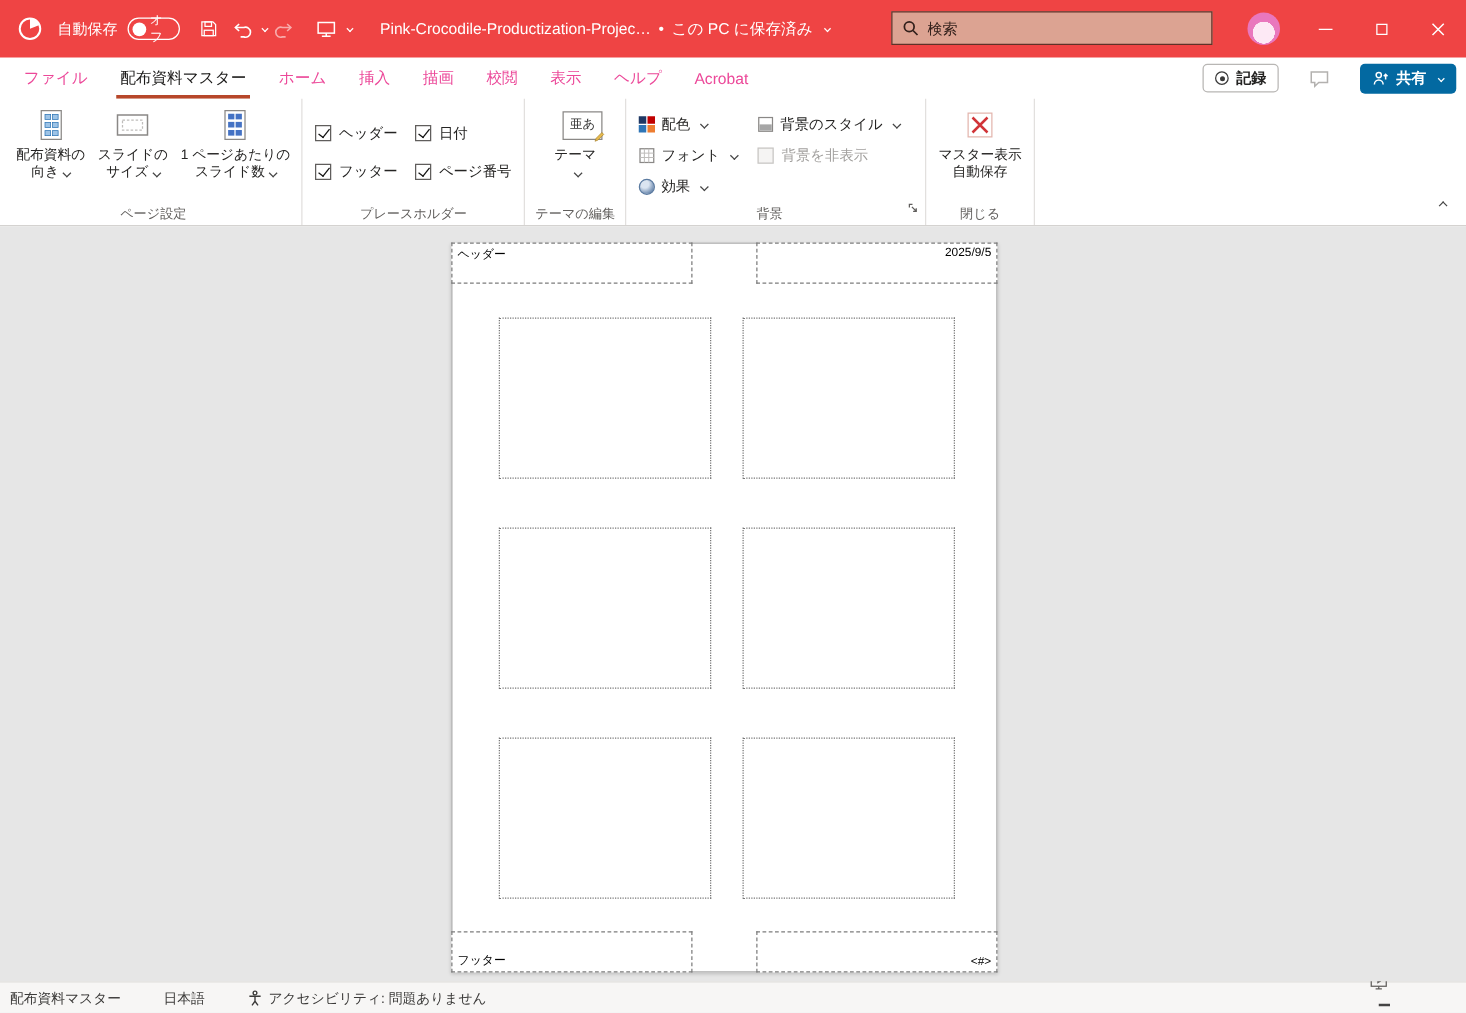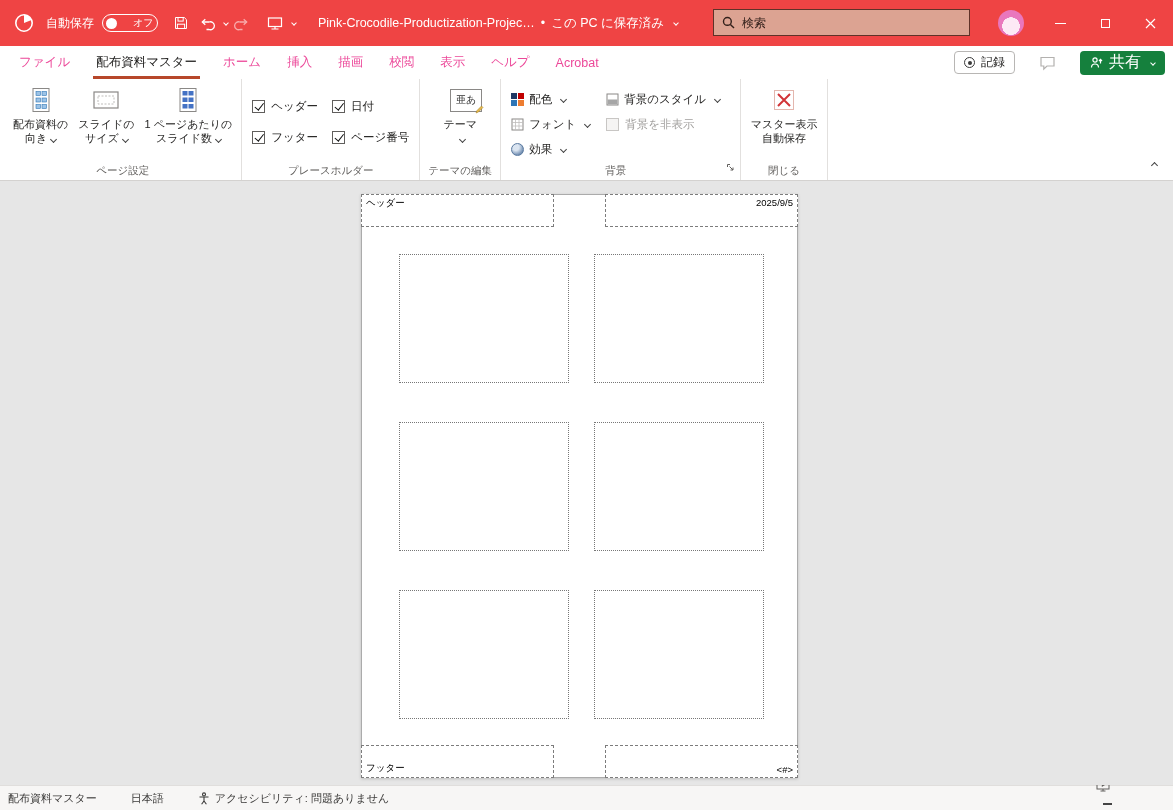--- a/index.html
+++ b/index.html
@@ -5,22 +5,22 @@
   * { margin:0; padding:0; box-sizing:border-box; }
   html,body { width:1173px; height:810px; overflow:hidden;
     font-family:"Liberation Sans","DejaVu Sans",sans-serif; }
 
   
   .titlebar { height:46px; background:#ef4444; display:flex; align-items:center;
     color:#fff; position:relative; }
   .app-icon { width:24px; height:24px; margin:0 10px 0 12px; display:flex;
     align-items:center; justify-content:center; }
   .ts-label { font-size:12px; white-space:nowrap; }
-  .toggle { width:56px; height:18px; border:1px solid #fff; border-radius:10px;
-    display:flex; align-items:center; gap:16px; padding:0 3px; margin:0 10px 0 8px; cursor:pointer;}
+  .toggle { width:42px; height:18px; border:1px solid #fff; border-radius:10px;
+    display:flex; align-items:center; gap:3px; padding:0 3px; margin:0 10px 0 8px; cursor:pointer;}
   .knob { width:11px; height:11px; background:#fff; border-radius:50%; flex:none; }
   .toggle-text { font-size:10px; color:#fff; }
   .tb-btn { width:26px; height:30px; display:flex; align-items:center;
     justify-content:center; flex:none; cursor:pointer; }
   .tb-btn svg { display:block; }
   .dim { opacity:.55; }
   .chev { display:inline-block; width:5px; height:5px; border-right:1.2px solid #444;
     border-bottom:1.2px solid #444; transform:rotate(45deg); margin-left:4px; flex:none;}
   .chev.white { border-color:#fff; }
   .chev.up { transform:rotate(-135deg); }
@@ -41,30 +41,30 @@
   .min-glyph { width:11px; height:1px; background:#fff; }
   .max-glyph { width:9px; height:9px; border:1px solid #fff; }
 
   
   .tabrow { height:33px; background:#fff; display:flex; align-items:center; padding:0 8px 0 6px; }
   .tab { position:relative; font-size:12.5px; color:#ec4899; padding:0 13px; height:33px;
     display:flex; align-items:center; cursor:pointer; white-space:nowrap; }
   .tab.active { color:#1b1a19; }
   .tab.active::after { content:""; position:absolute; left:10px; right:10px; bottom:0;
     height:3px; background:#b7472a; }
-  .tabrow-right { margin-left:auto; display:flex; align-items:center; gap:24px; }
+  .tabrow-right { margin-left:auto; display:flex; align-items:center; gap:24px;font-weight:bold; }
   .record-btn { display:flex; align-items:center; gap:6px; border:1px solid #b8b6b4;
     border-radius:4px; height:23px; padding:0 9px; font-size:12px; color:#252423;
     background:#fff; cursor:pointer; }
   .rec-outer { width:11px; height:11px; border:1.5px solid #3a3a3a; border-radius:50%;
     display:flex; align-items:center; justify-content:center; }
   .rec-inner { width:4px; height:4px; background:#3a3a3a; border-radius:50%; }
   .comment-btn { display:flex; align-items:center; cursor:pointer; }
-  .share-btn { display:flex; align-items:center; gap:6px; background:#15803d; color:#fff;
-    border-radius:4px; height:24px; padding:0 10px; font-size:16px; cursor:pointer; }
+  .share-btn { display:flex; align-items:center; gap:6px; background:#0369a1; color:#fff;
+    border-radius:4px; height:24px; padding:0 10px; font-size:12px; cursor:pointer; }
 
   
   .ribbon { height:102px; background:#fff; border-bottom:1px solid #d4d2d0;
     display:flex; align-items:stretch; padding-left:4px; position:relative; }
   .group { display:flex; flex-direction:column; border-right:1px solid #e2e0de;
     padding:3px 4px 0; position:relative; }
   .group-content { display:flex; flex:1; align-items:flex-start; }
   .group-label { height:18px; display:flex; align-items:center; justify-content:center;
     font-size:10.5px; color:#605e5c; }
   .big-btn { display:flex; flex-direction:column; align-items:center; padding:3px 5px 0;

